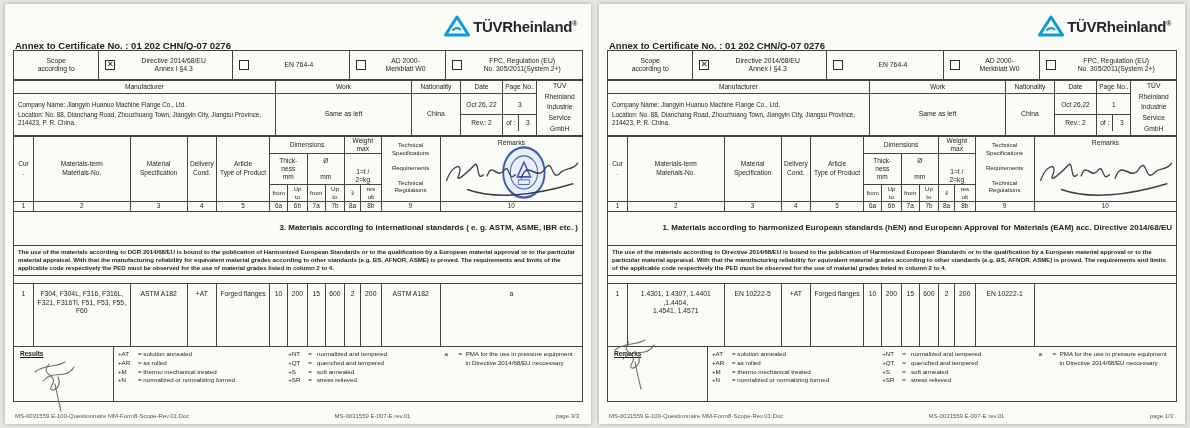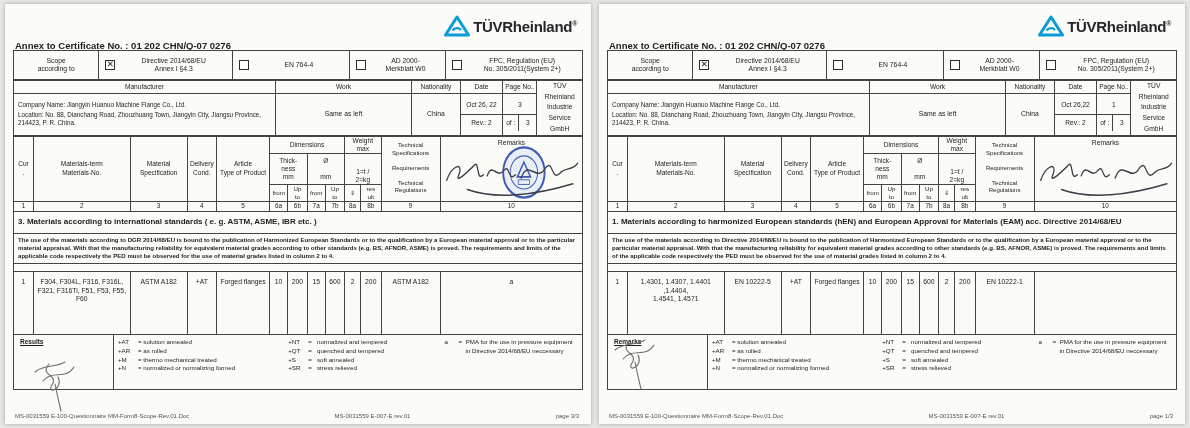--- a/index.html
+++ b/index.html
@@ -30,21 +30,21 @@
   .ofrow{padding:0;}
   .ofrow .ofl{width:45%;border-right:1px solid #45453f;height:100%;display:flex;align-items:center;justify-content:center;}
   .ofrow .ofv{flex:1;}
   .org{font-size:6.7px;line-height:1.6;}
   
   .main .r1 th{height:13px;}
   .main .r2 th{height:30px;}
   .main .r3 th{height:13px;font-size:6.2px;}
   .main th{font-size:6.6px;}
   .nums td{height:9px;font-size:6.4px;}
-  .sect td{height:13px;text-align:left;padding:4px 4px;font-size:8px;font-weight:bold;}
+  .sect td{height:13px;text-align:right;padding:10px 4px;font-size:8px;font-weight:bold;}
   .para td{text-align:left;padding:2px 4px 3px;font-size:6.1px;font-weight:bold;line-height:1.35;color:#24241f;}
   .spacer td{height:7px;}
   .data td{height:56px;vertical-align:top;padding-top:6px;font-size:6.8px;}
   .remarks-cell{position:relative;}
   .remarks-cell .rtitle{position:absolute;top:2px;left:0;right:0;font-size:6.8px;}
   .remarks-cell svg{position:absolute;inset:0;width:100%;height:100%;}
   
   .legend-td{padding:0;height:54px;vertical-align:top;}
   .legend{display:flex;height:100%;}
   .legend .ltag{width:100px;border-right:1px solid #45453f;text-align:left;padding:3px 6px;box-sizing:border-box;}

